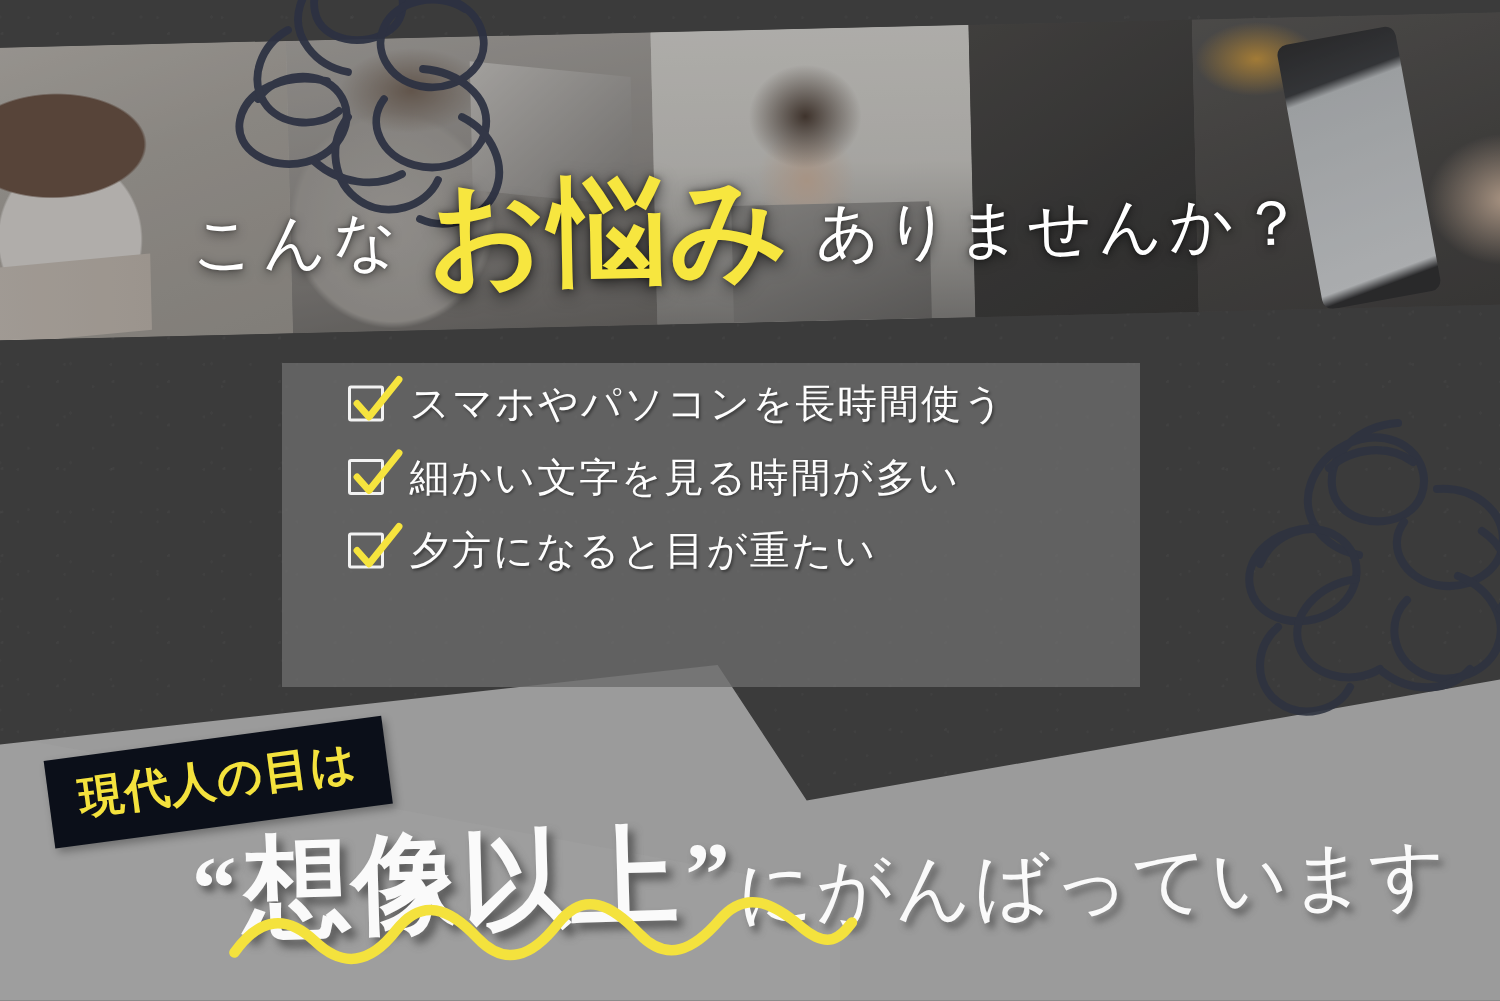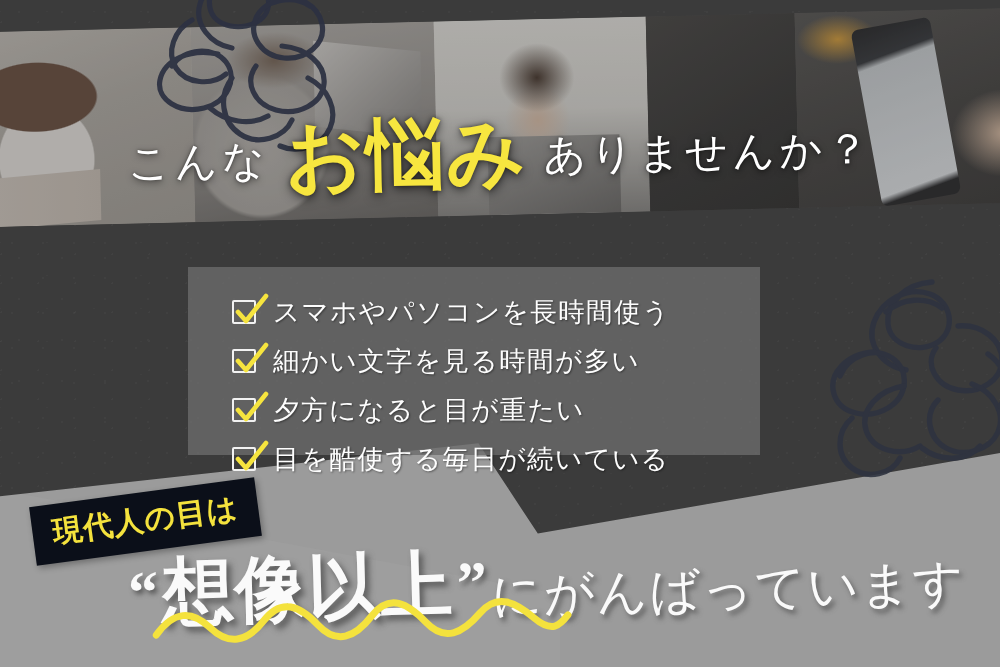--- a/index.html
+++ b/index.html
@@ -137,24 +137,24 @@
 
   
   .scribble { position:absolute; pointer-events:none; }
   .scribble svg { display:block; }
   .scribble-tl { left:122px; top:-42px; width:260px; height:210px; opacity:.93; }
   .scribble-br { left:812px;  top:268px; width:230px; height:230px; opacity:.90; }
 
   
   .check-panel {
     position:absolute;
-    left:188px; top:267px;
-    width:572px; height:188px;
+    left:188px; top:242px;
+    width:572px; height:216px;
     background:rgba(108,108,108,.80);
-    padding:22px 0 0 44px;
+    padding:4px 0 0 44px;
   }
   .check-row {
     display:flex;
     align-items:center;
     height:46px;
     margin-bottom:3px;
   }
   .cbox {
     position:relative;
     flex:0 0 auto;
@@ -325,28 +325,20 @@
 
     <div class="check-row">
       <span class="cbox">
         <svg width="34" height="34" viewBox="0 0 34 34" fill="none" stroke="#f6e43e" stroke-width="4.6" stroke-linecap="round" stroke-linejoin="round">
           <path d="M3 18 L11 27 L31 2"></path>
         </svg>
       </span>
       <span class="check-label">夕方になると目が重たい</span>
     </div>
 
-    <div class="check-row">
-      <span class="cbox">
-        <svg width="34" height="34" viewBox="0 0 34 34" fill="none" stroke="#f6e43e" stroke-width="4.6" stroke-linecap="round" stroke-linejoin="round">
-          <path d="M3 18 L11 27 L31 2"></path>
-        </svg>
-      </span>
-      <span class="check-label">目を酷使する毎日が続いている</span>
-    </div>
 
   </div>
 
   <div class="badge">
     <span class="badge-text">現代人の目は</span>
   </div>
 
   <div class="bottom-line">
     <span class="bl-quote">“</span>
     <span class="bl-big">想像以上</span>

